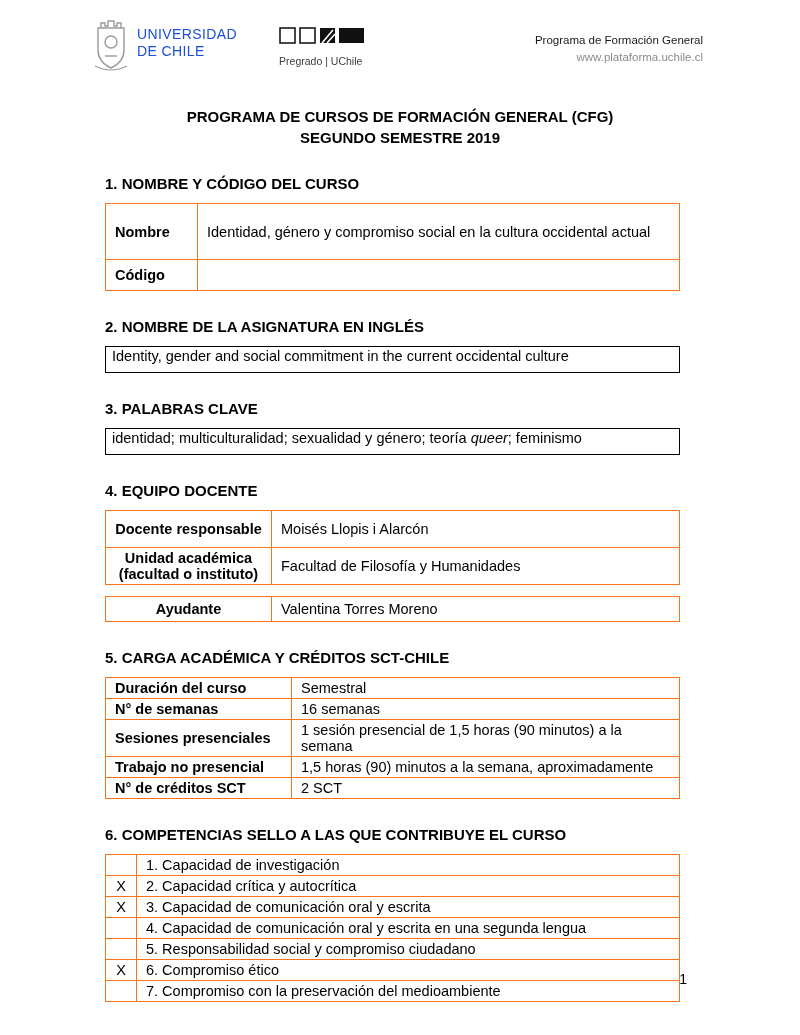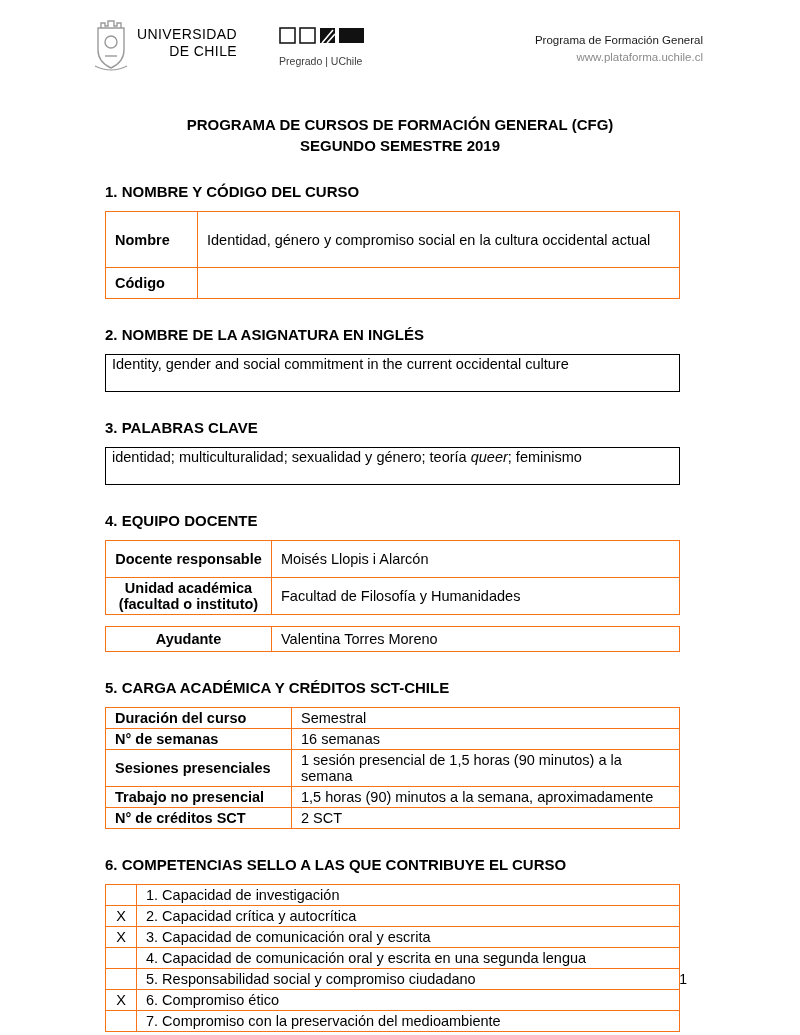--- a/index.html
+++ b/index.html
@@ -6,44 +6,44 @@
   html,body { margin:0; padding:0; background:#ffffff; }
   body { font-family:"Liberation Sans", sans-serif; color:#000; }
   .page {
     position:relative; width:800px; height:1035px; margin:0 auto;
     background:#fff; overflow:hidden;
   }
   
   .header { display:flex; align-items:flex-start; padding:14px 97px 0 93px; }
   .brand { display:flex; align-items:flex-start; gap:8px; }
   .shield { flex:0 0 auto; margin-top:2px; }
-  .brand-name { margin-top:12px; font-size:14px; letter-spacing:0.4px; color:#000000; line-height:1.2;text-align:right; }
+  .brand-name { margin-top:12px; font-size:14px; letter-spacing:0.4px; color:#1d4ed8; line-height:1.2; }
   .pregrado { margin-left:42px; margin-top:12px; }
   .pregrado-text {
     margin-top:3px; padding-top:2px; font-size:10.5px; color:#3c3c3c; text-align:left;
   }
   .header-right { margin-left:auto; text-align:right; margin-top:18px; line-height:1.5; }
   .header-right .prog { font-size:11.5px; font-weight:normal; color:#1a1a1a; }
   .header-right .web { font-size:11.5px; color:#8a8a8a; }
   
-  .doc-title { text-align:center; font-weight:bold; font-size:15px; line-height:1.4; margin-top:38px; }
+  .doc-title { text-align:center; font-weight:bold; font-size:15px; line-height:1.4; margin-top:30px; }
   
   .content { padding:0 120px 0 105px; }
   .sec-heading { font-size:15px; font-weight:bold; margin:27px 0 0 0; }
   table.tbl { border-collapse:collapse; width:100%; margin-top:11px; table-layout:fixed; }
   table.tbl td { border:1px solid #f97316; font-size:14.5px; padding:2px 9px; vertical-align:middle; }
   td.lbl { font-weight:bold; }
   
   .tbl-s1 td.lbl { width:92px; }
   .tbl-s1 tr.row-tall td { height:56px; }
   .tbl-s1 tr.row-short td { height:31px; }
   
   .single-box {
     margin-top:11px; border:1px solid #000; width:100%;
-    font-size:14.5px; padding:1px 6px 19px 6px; min-height:22px;
+    font-size:14.5px; padding:1px 6px 8px 6px; min-height:22px;
   }
   
   .tbl-s4 td.lbl { width:166px; text-align:center; }
   .tbl-s4 tr td { height:37px; }
   .tbl-ayudante { margin-top:22px; }
   .tbl-ayudante td.lbl { width:166px; text-align:center; }
   .tbl-ayudante tr td { height:25px; }
   
   .tbl-s5 td { font-size:14px; padding:0px 8px 1px 8px; height:18px; }
   .tbl-s5 td.lbl { width:186px; }

